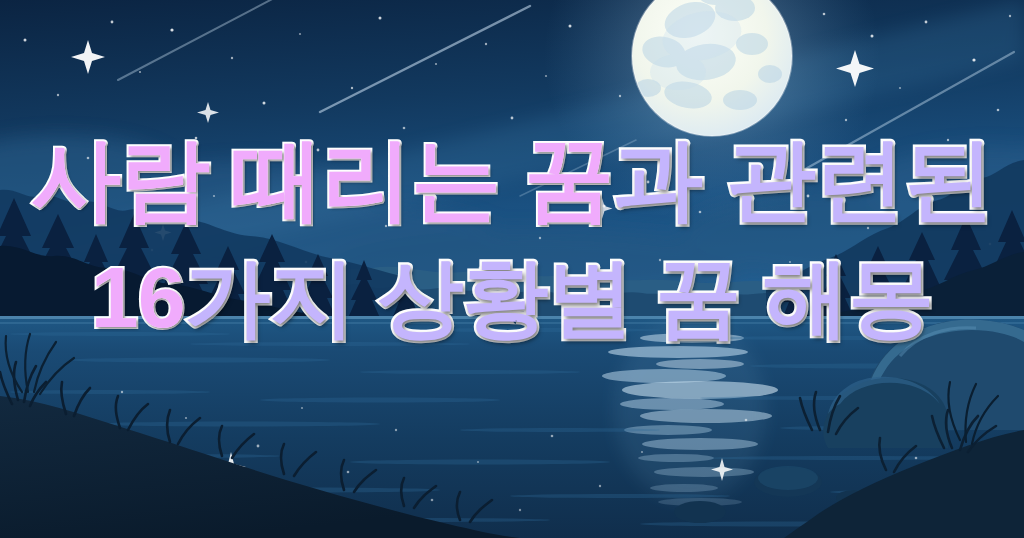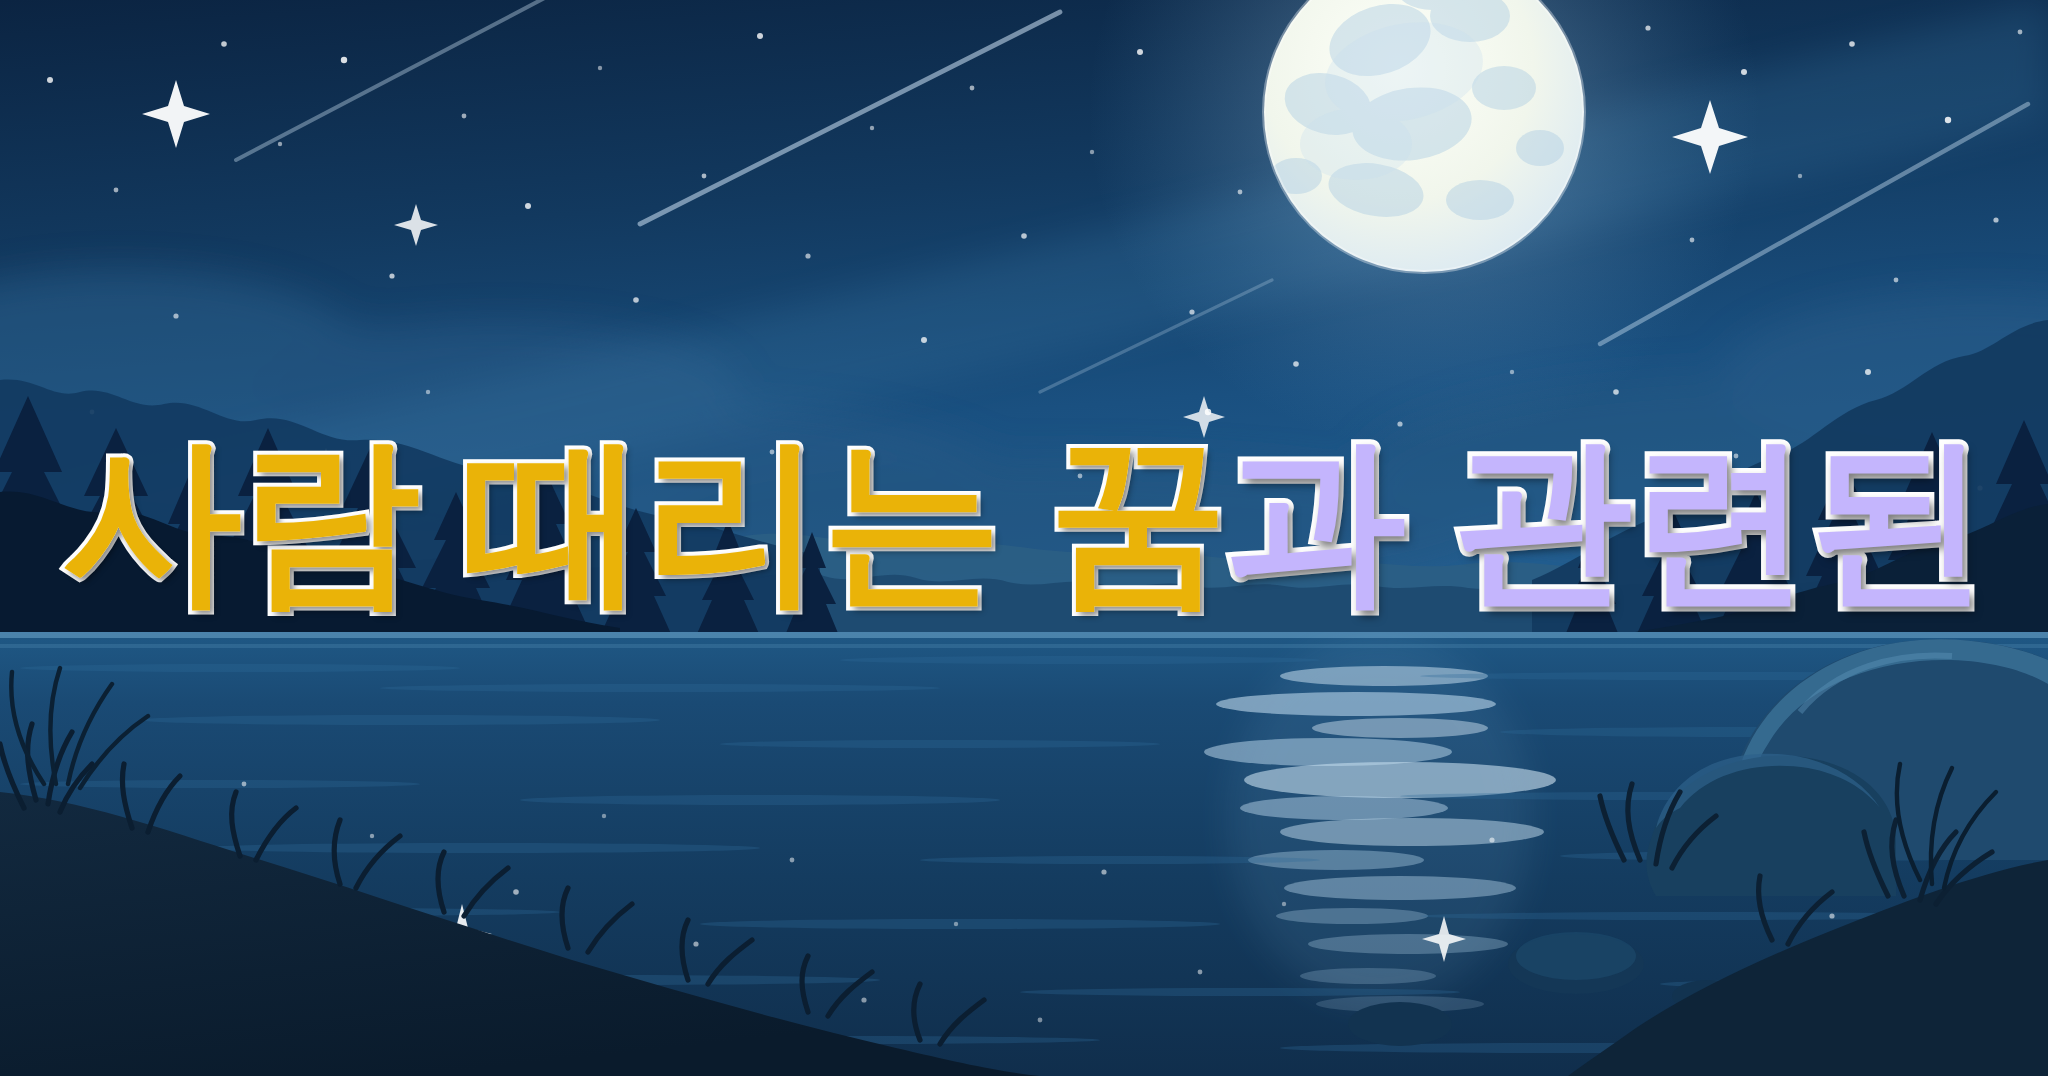--- a/index.html
+++ b/index.html
@@ -50,21 +50,21 @@
   }
   #title-line-2 {
     font-size: 86px;
     margin-bottom: 78px;
   }
   .seg {
     display: inline-block;
   }
   
   .seg-red {
-    color: #eab308;
+    color: #f0abfc;
     -webkit-text-stroke: 4px #ffffff;
     paint-order: stroke fill;
     text-shadow:
        0 0 0 #ffffff,
        2px 2px 3px rgba(0,0,0,0.45);
   }
   
   .seg-black {
     color: #c4b5fd;
     -webkit-text-stroke: 5px #ffffff;
@@ -494,15 +494,18 @@
       </g>
     </g>
 
     <rect x="0" y="0" width="1024" height="538" fill="none"></rect>
   </svg>
 
   <div id="title-block">
     <div class="title-line" id="title-line-1">
       <span class="seg seg-red">사람 때리는 꿈</span><span class="seg seg-black"> 과 관련된</span>
     </div>
+    <div class="title-line" id="title-line-2">
+      <span class="seg seg-red">16</span><span class="seg seg-black"> 가지 상황별 꿈 해몽</span>
+    </div>
   </div>
 
 </div>
 
 </body></html>

